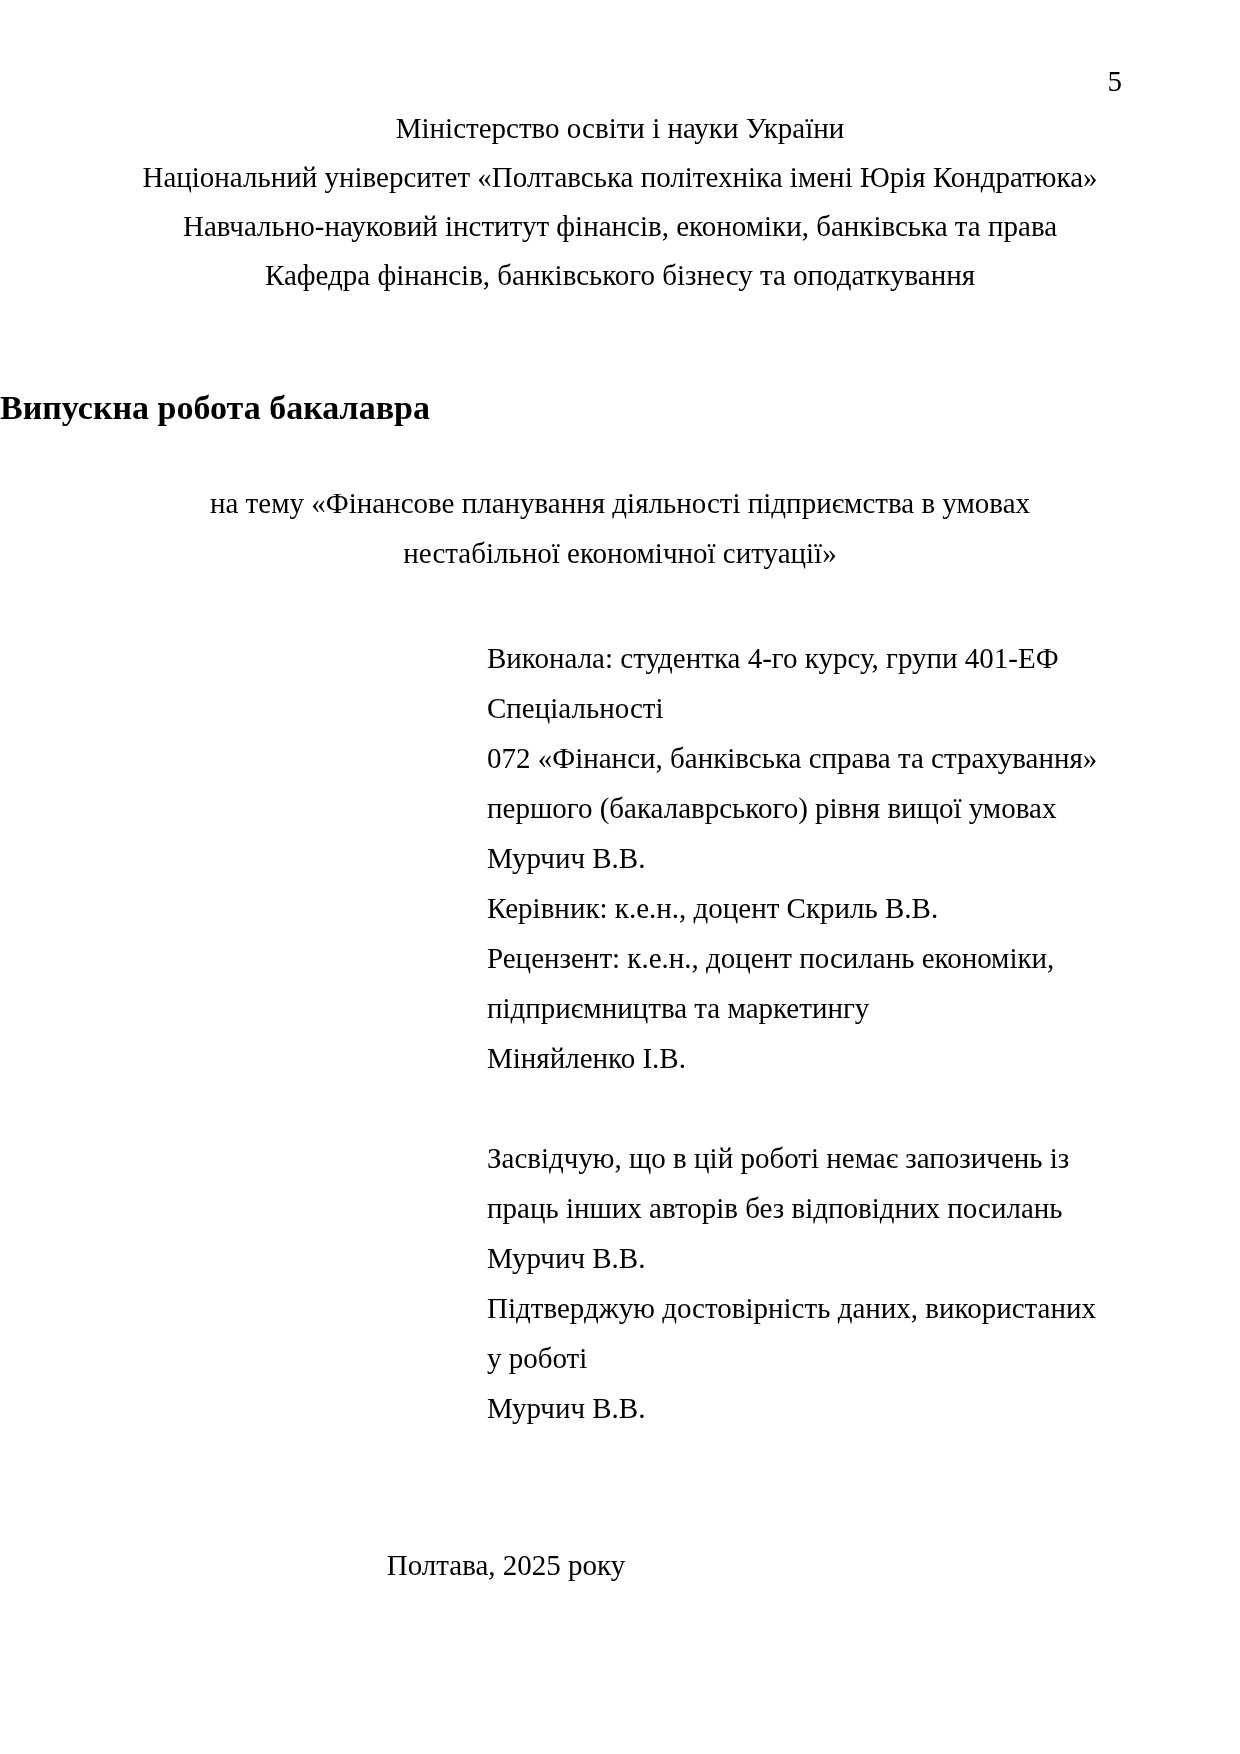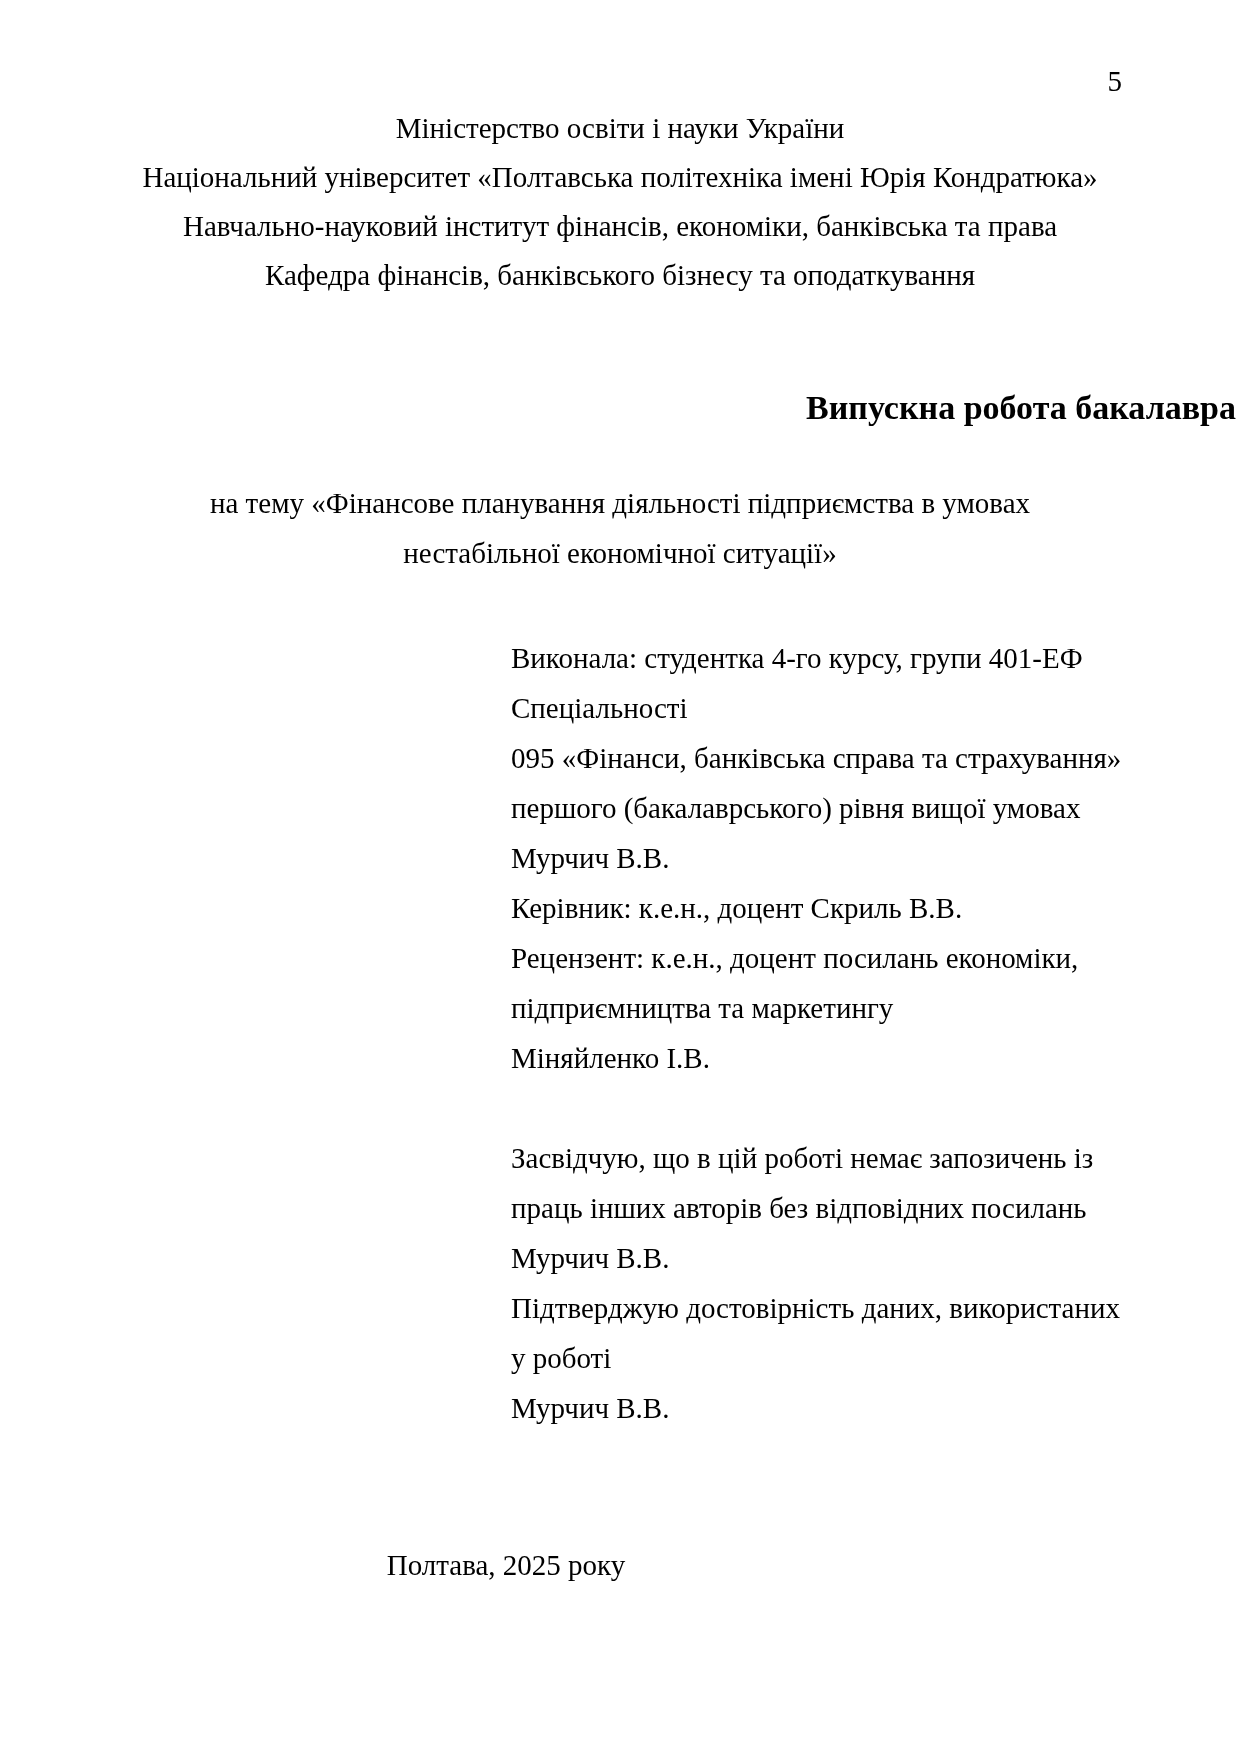--- a/index.html
+++ b/index.html
@@ -30,21 +30,21 @@
     width: 1116px;
     text-align: center;
     font-size: 29px;
     line-height: 49px;
   }
   .thesis-title {
     position: absolute;
     top: 386px;
     left: 0;
     width: 1236px;
-    text-align: right;
+    text-align: left;
     font-size: 34px;
     font-weight: bold;
     line-height: 44px;
   }
   .topic-block {
     position: absolute;
     top: 478px;
     left: 62px;
     width: 1116px;
     text-align: center;
@@ -55,21 +55,20 @@
   .details-block {
     position: absolute;
     top: 633px;
     left: 487px;
     font-size: 29px;
     line-height: 50px;
     white-space: nowrap;
   }
   .details-block .line {
     min-height: 50px;
-    margin-left: 24px;
   }
   .footer-line {
     position: absolute;
     top: 1540px;
     left: 0;
     width: 1012px;
     text-align: center;
     font-size: 29px;
     line-height: 50px;
   }
@@ -91,21 +90,21 @@
   <div class="thesis-title">Випускна робота бакалавра</div>
 
   <div class="topic-block">
     <div>на тему «Фінансове планування діяльності підприємства в умовах</div>
     <div>нестабільної економічної ситуації»</div>
   </div>
 
   <div class="details-block">
     <div class="line">Виконала: студентка 4-го курсу, групи 401-ЕФ</div>
     <div class="line">Спеціальності</div>
-    <div class="line">095 «Фінанси, банківська справа та страхування»</div>
+    <div class="line">072 «Фінанси, банківська справа та страхування»</div>
     <div class="line">першого (бакалаврського) рівня вищої умовах</div>
     <div class="line">Мурчич В.В.</div>
     <div class="line">Керівник: к.е.н., доцент Скриль В.В.</div>
     <div class="line">Рецензент: к.е.н., доцент посилань економіки,</div>
     <div class="line">підприємництва та маркетингу</div>
     <div class="line">Міняйленко І.В.</div>
     <div class="line"></div>
     <div class="line">Засвідчую, що в цій роботі немає запозичень із</div>
     <div class="line">праць інших авторів без відповідних посилань</div>
     <div class="line">Мурчич В.В.</div>

